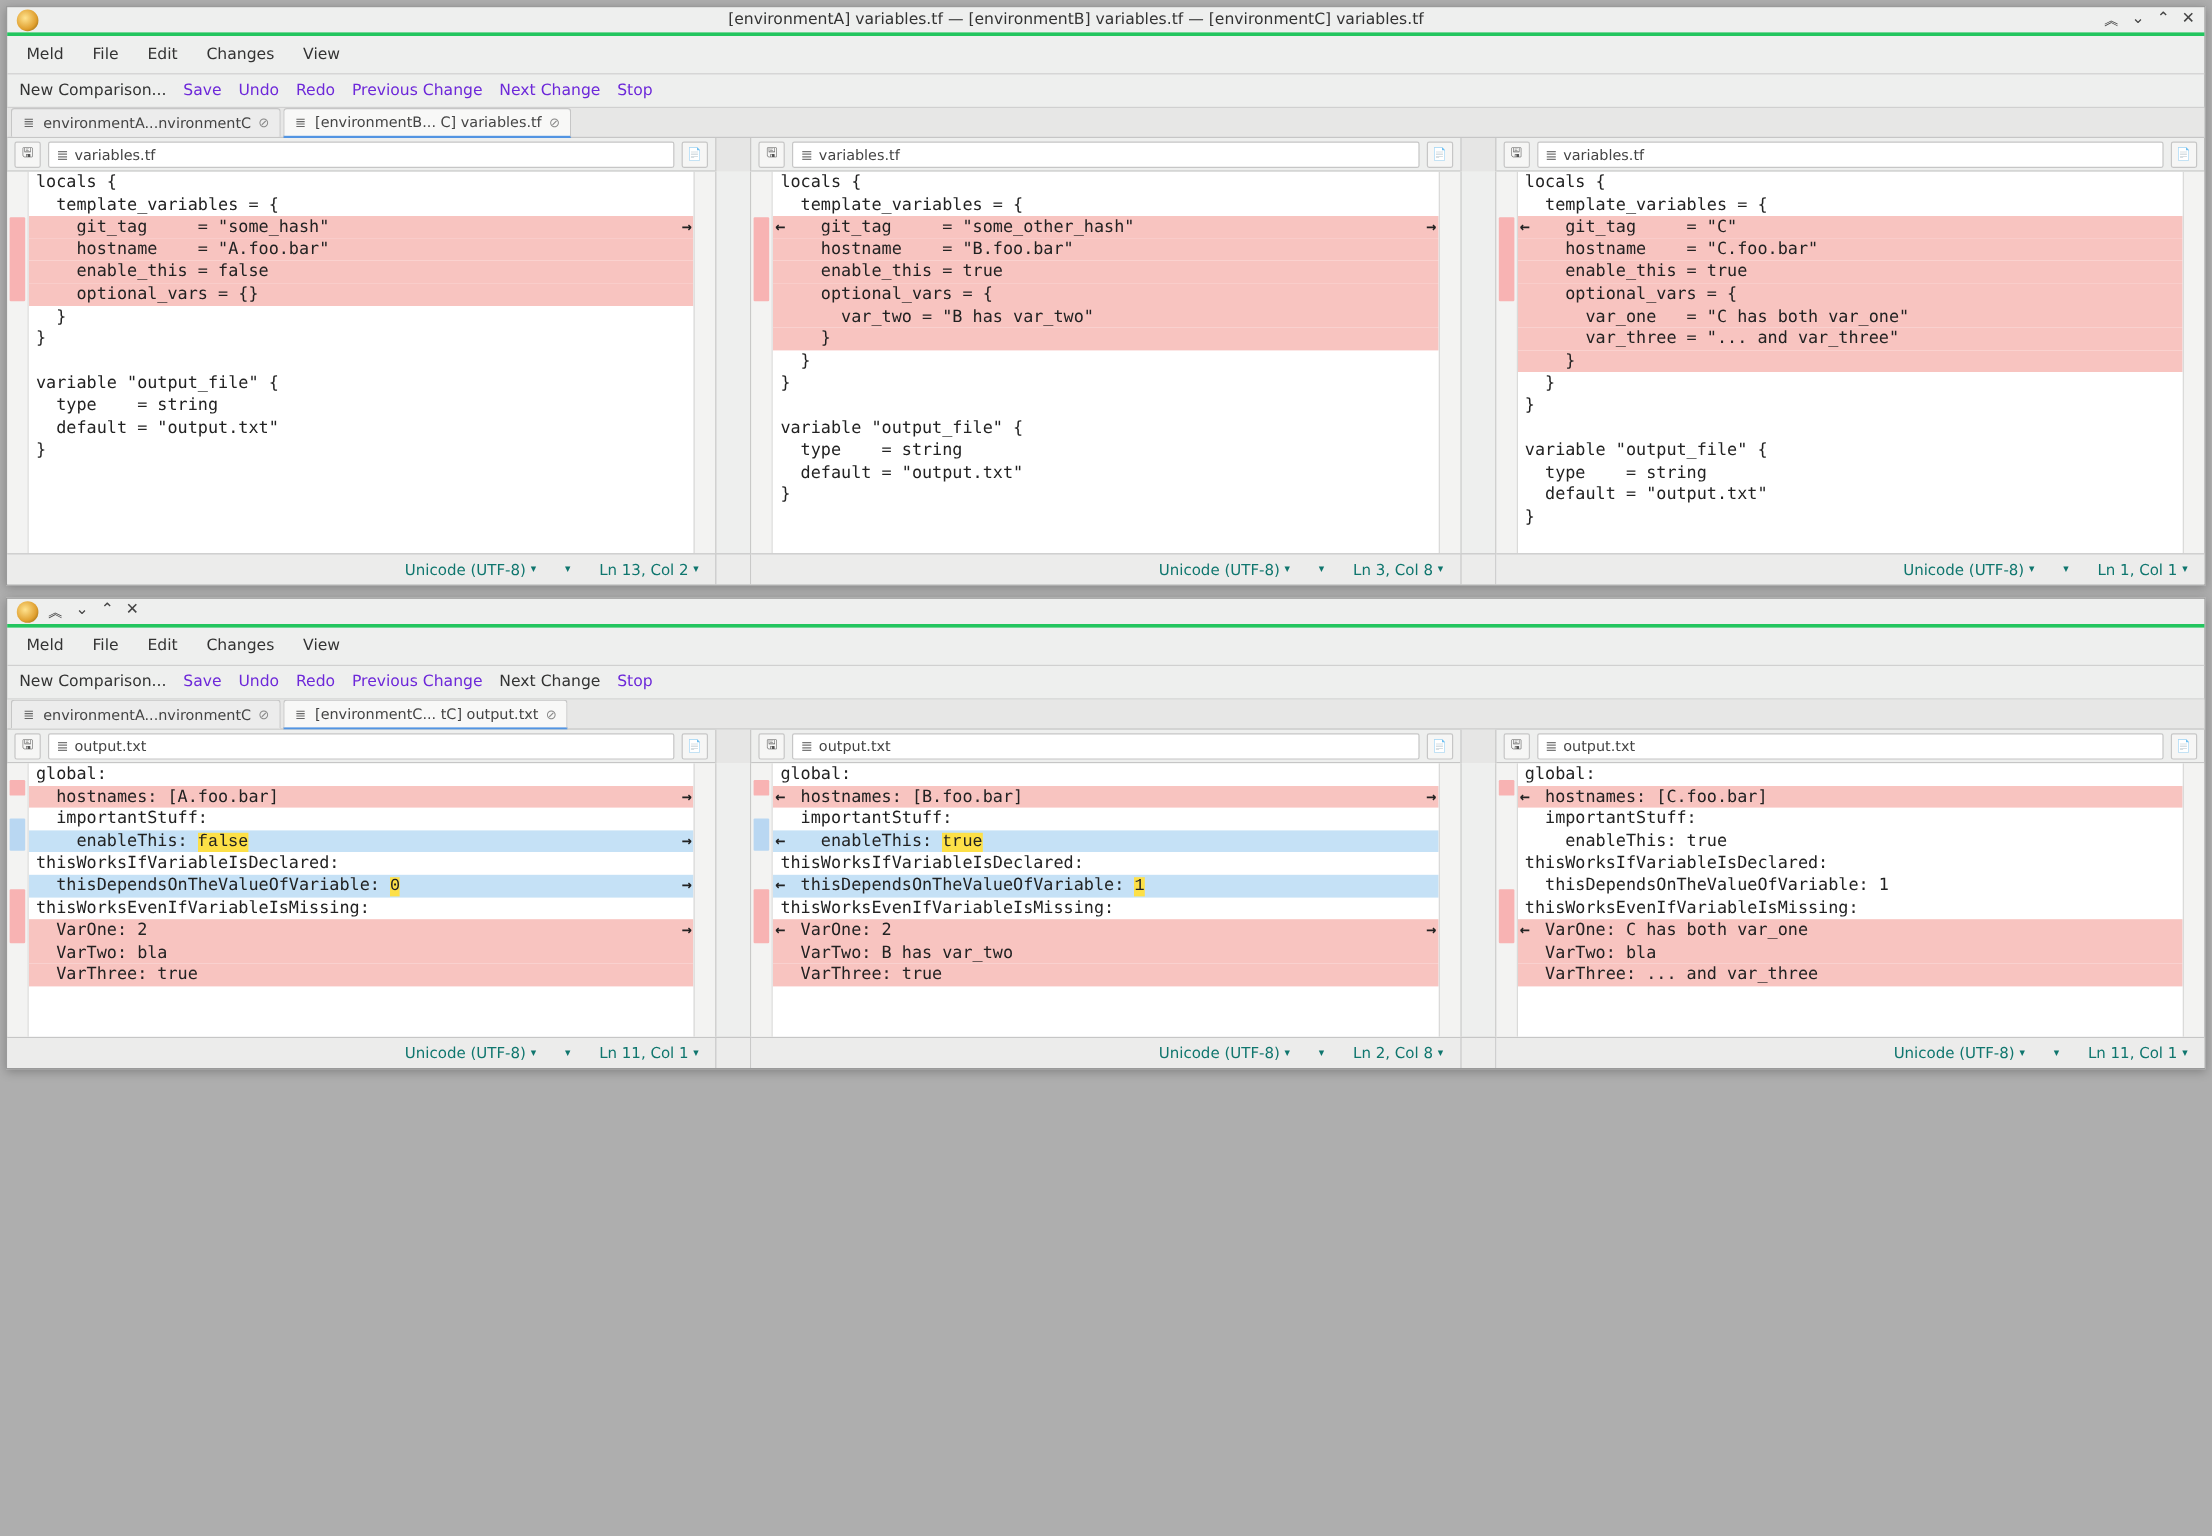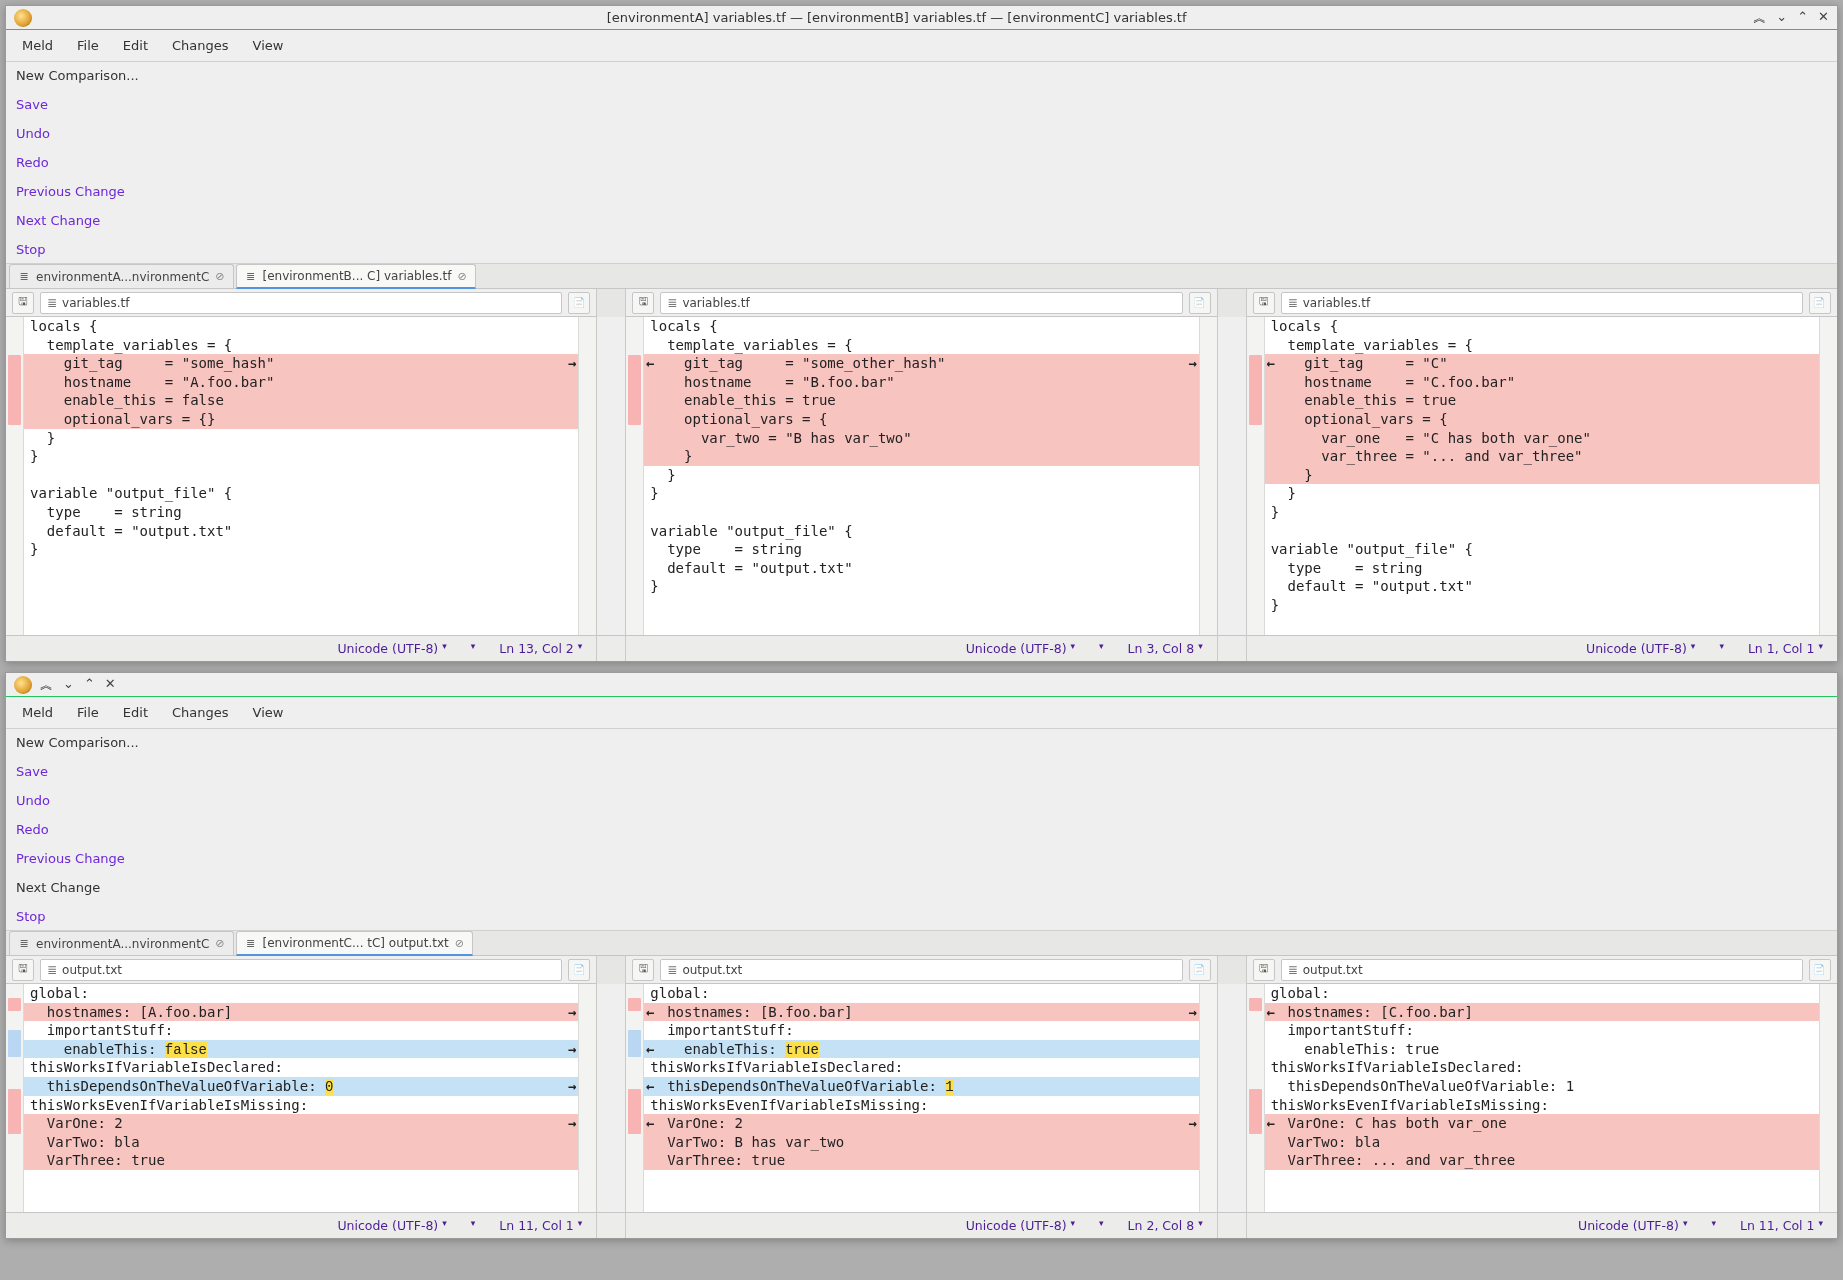--- a/index.html
+++ b/index.html
@@ -18,21 +18,21 @@
   box-shadow: 0 2px 8px rgba(0,0,0,.25);
   margin-bottom: 10px;
   display: flex;
   flex-direction: column;
 }
 .titlebar {
   display: flex;
   align-items: center;
   padding: 2px 8px;
   height: 24px;
-  border-bottom: 1px solid #22c55e;
+  border-bottom: 3px solid #22c55e;
 }
 .titlebar .icon {
   width: 18px; height: 18px;
   background: radial-gradient(circle at 7px 7px, #ffe38f, #e0a030 60%, #7a5200);
   border-radius: 50%;
   margin-right: 8px;
 }
 .titlebar .title { flex: 1; text-align: center; font-size: 13px; color: #333; }
 .titlebar .win-btns { display: flex; gap: 10px; font-size: 13px; color: #444;}
 .titlebar .win-btns span { cursor: pointer; }
@@ -45,21 +45,20 @@
 .menubar .mitem {
   padding: 4px 10px;
   border-radius: 3px;
   color: #333;
 }
 .toolbar {
   display: flex;
   gap: 14px;
   padding: 6px 10px;
   border-bottom: 1px solid #d0d0d0;
-  flex-direction: column;
 }
 .toolbar .titem { color: #333; }
 .toolbar .titem.disabled, .menubar .mitem.disabled { color: #6d28d9; }
 .tabs {
   display: flex;
   gap: 2px;
   padding: 0 3px;
   border-bottom: 1px solid #c6c6c6;
   background: #e7e7e6;
 }
@@ -157,21 +156,21 @@
   display: flex;
   justify-content: flex-end;
   align-items: center;
   gap: 24px;
   padding: 4px 14px;
   height: 26px;
   border-top: 1px solid #c6c6c6;
   background: #ececeb;
 }
 .status-cluster { display:flex; gap:24px; align-items:center;}
-.status-cluster .sitem { font-size: 12.5px; color: #4c1d95; display:flex; gap:4px;}
+.status-cluster .sitem { font-size: 12.5px; color: #0f766e; display:flex; align-items:center; gap:4px;}
 .chev { font-size:9px; }
 .merge-arrow {
   position: absolute;
   top: 0;
   width: 20px; height: 18.6px;
   display: flex; align-items:center; justify-content:center;
   color: #222; font-weight: bold; font-size: 14px;
   z-index: 5;
 }
 .merge-arrow.left { left: -4px; }

